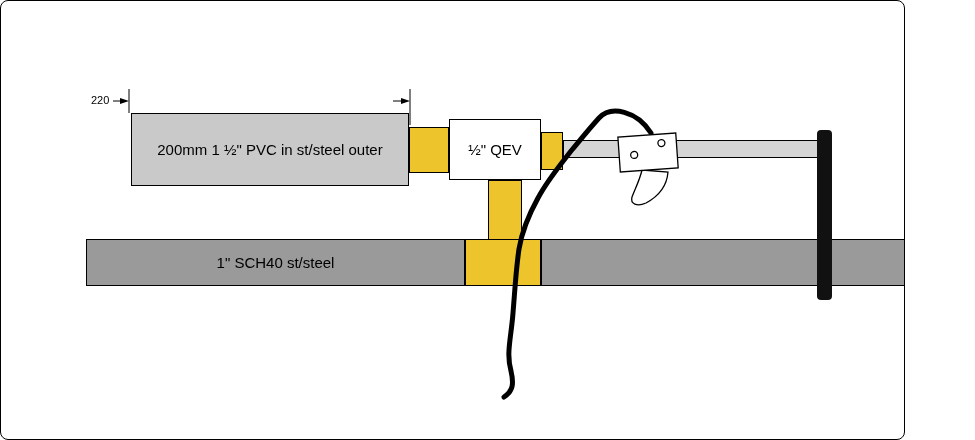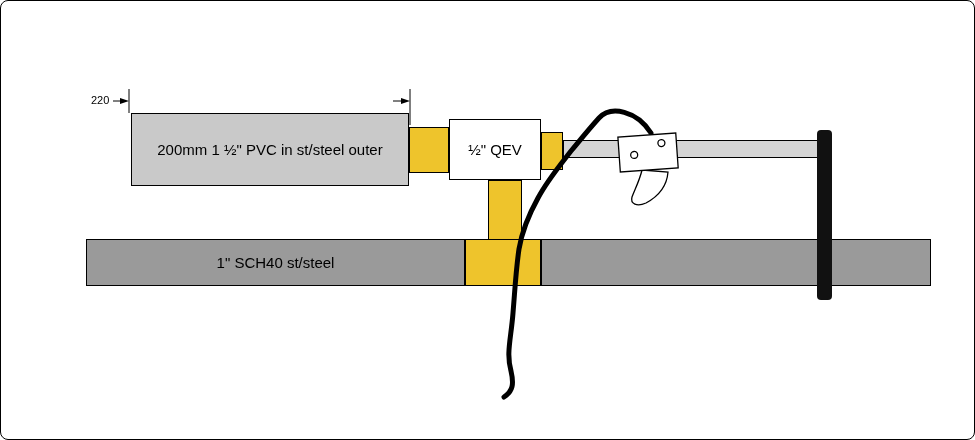--- a/index.html
+++ b/index.html
@@ -1,18 +1,18 @@
 <!DOCTYPE html>
 <html style="--c-background: #ffffff; --c-outline: #000000; --c-pvc-fill: #c9c9c9; --c-steel-fill: #9a9a9a; --c-rod-fill: #d5d5d5; --c-fitting-fill: #eec42c; --c-bar: #111111; --c-cable: #000000;"><head>
 <meta charset="utf-8">
 <style>
   * { margin: 0; padding: 0; box-sizing: border-box; }
   html, body { background: #fff; font-family: "Liberation Sans", sans-serif; color: #000; }
   .canvas {
-    position: relative; width: 975px; height: 440px;
+    position: relative; width: 905px; height: 440px;
     background: var(--c-background, #ffffff);
     border: 1px solid var(--c-outline, #000);
     border-radius: 8px; overflow: hidden;
   }
   .abs { position: absolute; }
   .outlined { border: 1px solid var(--c-outline, #000); }
 
   .pvc {
     left: 130px; top: 112px; width: 278px; height: 73px;
     background: var(--c-pvc-fill, #c9c9c9);

